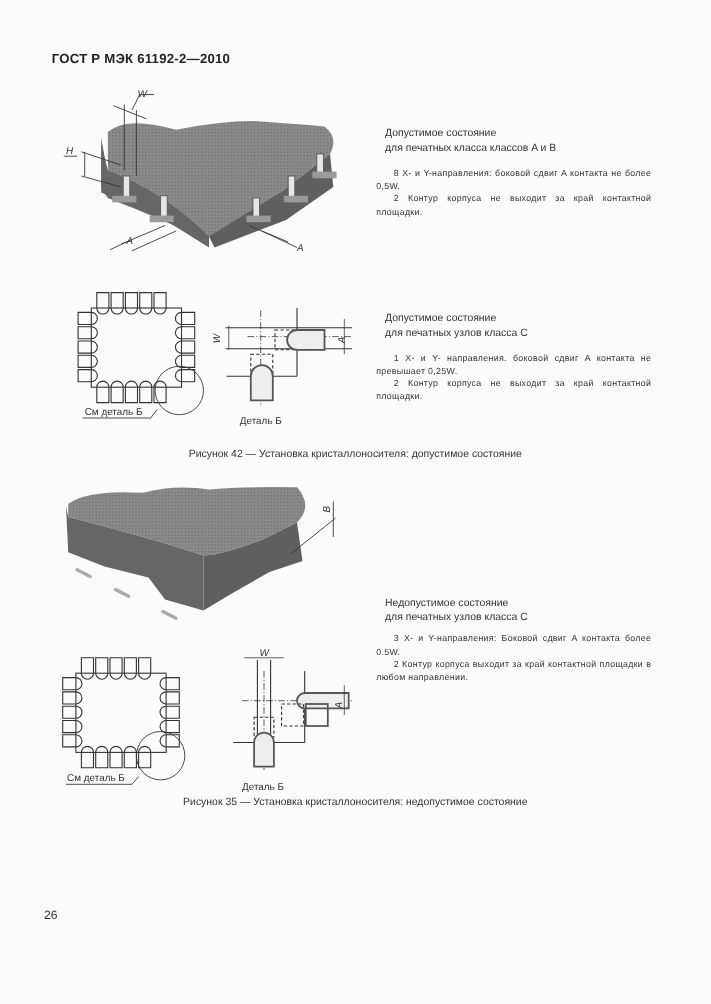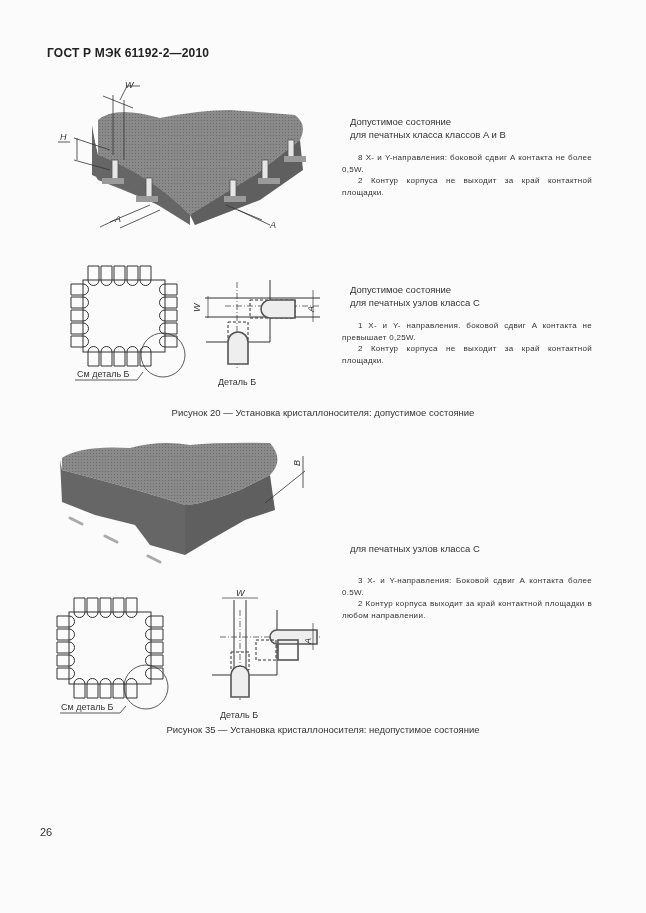--- a/index.html
+++ b/index.html
@@ -143,39 +143,40 @@
 
 <div class="abs cap-title" style="left:350px;top:283px;width:240px;">
   <div>Допустимое состояние</div>
   <div>для печатных узлов класса C</div>
 </div>
 <div class="abs note" style="left:342px;top:320px;width:250px;">
   <p>1 X- и Y- направления. боковой сдвиг A контакта не превышает 0,25W.</p>
   <p>2 Контур корпуса не выходит за край контактной площадки.</p>
 </div>
 
-<div class="abs fig-caption" style="left:100px;top:407px;width:446px;">Рисунок 20 — Установка кристаллоносителя: допустимое состояние</div>
+<div class="abs fig-caption" style="left:100px;top:407px;width:446px;">Рисунок 42 — Установка кристаллоносителя: допустимое состояние</div>
 
 <svg style="left:0;top:0" width="646" height="913">
   <path d="M62 458 Q80 445 130 448 Q160 440 190 445 Q220 442 270 443 Q285 460 270 475 L240 490 Q200 505 185 505 Q140 490 62 470 Z" fill="url(#dots)"></path>
   <path d="M60 460 L62 502 L95 515 L135 525 L150 545 L185 555 L185 505 Q140 490 62 470 Z" fill="#666"></path>
   <path d="M185 505 Q200 505 240 490 L270 475 L275 510 L245 520 L210 540 L185 555 Z" fill="#5f5f5f"></path>
   <g stroke="#aaa" stroke-width="3" stroke-linecap="round">
     <line x1="70" y1="518" x2="82" y2="524"></line>
     <line x1="105" y1="536" x2="117" y2="542"></line>
     <line x1="148" y1="556" x2="160" y2="562"></line>
   </g>
   <g stroke="#333" stroke-width="0.8" fill="none">
     <line x1="265" y1="503" x2="305" y2="471"></line>
     <line x1="303" y1="456" x2="303" y2="488"></line>
   </g>
   <text x="300" y="466" font-size="9" font-style="italic" fill="#333" transform="rotate(-90 300 466)">B</text>
 </svg>
 
 <div class="abs cap-title" style="left:350px;top:542px;width:240px;">
+  <div>Недопустимое состояние</div>
   <div>для печатных узлов класса C</div>
 </div>
 <div class="abs note" style="left:342px;top:575px;width:250px;">
   <p>3 X- и Y-направления: Боковой сдвиг A контакта более 0.5W.</p>
   <p>2 Контур корпуса выходит за край контактной площадки в любом направлении.</p>
 </div>
 
 <svg style="left:0;top:0" width="646" height="913">
   <g stroke="#333" stroke-width="1" fill="none">
     <rect x="69" y="612" width="82" height="72"></rect>

